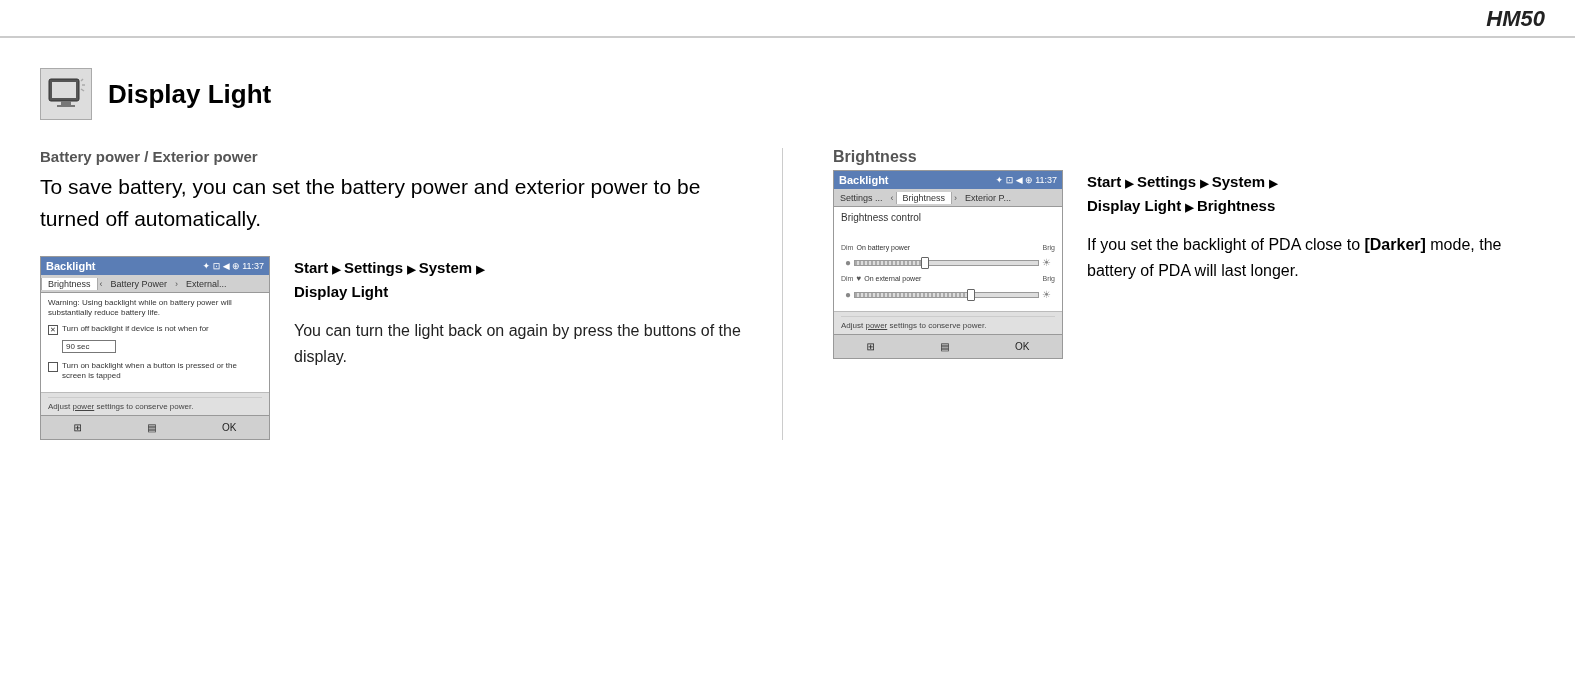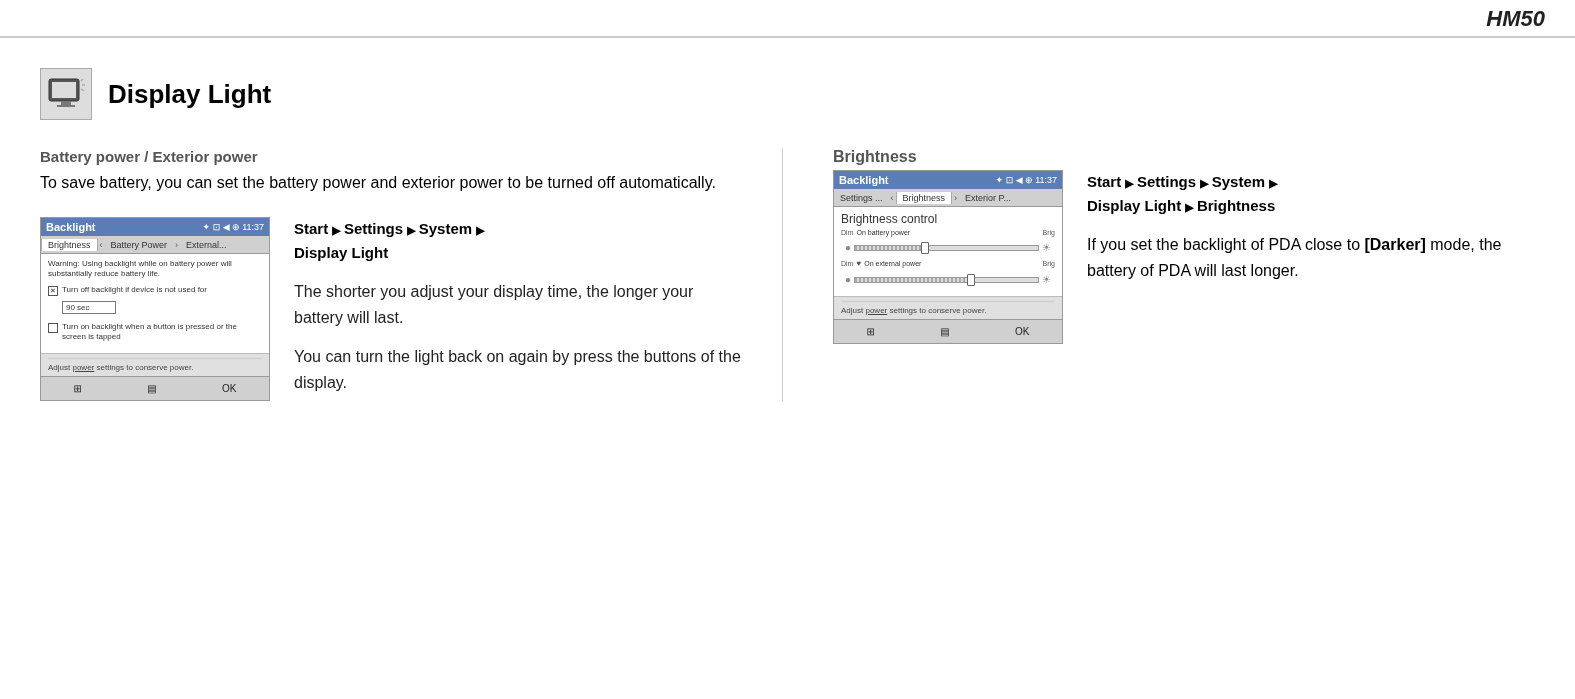--- a/index.html
+++ b/index.html
@@ -66,21 +66,21 @@
       flex: 1;
       padding-left: 50px;
     }
     .col-sub-heading {
       font-size: 15px;
       font-weight: bold;
       color: #555;
       margin-bottom: 6px;
     }
     .col-intro {
-      font-size: 16px;
+      font-size: 21px;
       line-height: 1.5;
       margin-bottom: 22px;
     }
     
     .content-row {
       display: flex;
       gap: 24px;
       align-items: flex-start;
     }
     .screenshot-box {
@@ -223,22 +223,22 @@
       font-size: 17px;
       line-height: 1.5;
       margin-bottom: 20px;
     }
     
     .pda-screen2 {
       background: #c8c8c8;
       width: 230px;
     }
     .pda-slider-label {
-      font-size: 12px;
-      margin-bottom: 3px;
+      font-size: 10px;
+      margin-bottom: 21px;
       color: #333;
     }
     .pda-slider-row {
       display: flex;
       align-items: center;
       gap: 3px;
       margin-bottom: 6px;
     }
     .pda-slider-dim { font-size: 7px; color: #555; }
     .pda-slider-track {
@@ -318,21 +318,21 @@
             <span class="pda-tab">Battery Power</span>
             <span class="pda-tab-arrow">›</span>
             <span class="pda-tab">External...</span>
           </div>
           <div class="pda-content">
             <div class="pda-warning">Warning: Using backlight while on battery power will substantially reduce battery life.</div>
             <div class="pda-checkbox-row">
               <div class="pda-checkbox">
                   <span>✕</span>
                 </div>
-              <span>Turn off backlight if device is not used for</span>
+              <span>Turn off backlight if device is not when for</span>
             </div>
             <div class="pda-select-row">
               <div class="pda-select">90 sec</div>
             </div>
             <div class="pda-checkbox-row">
               <div class="pda-checkbox"></div>
               <span>Turn on backlight when a button is pressed or the screen is tapped</span>
             </div>
           </div>
           <div style="background:#e0e0e0; padding:4px 7px 3px 7px; border-top:1px solid #bbb;">
@@ -350,21 +350,20 @@
         <div class="right-text">
           <div class="nav-path">
             <span>Start</span>
             <span class="arrow"> ▶ </span>
             <span>Settings</span>
             <span class="arrow"> ▶ </span>
             <span>System</span>
             <span class="arrow"> ▶ </span><br>
             <span>Display Light</span>
           </div>
-          <div class="body-text" style="margin-bottom:14px;">The shorter you adjust your display time, the longer your battery will last.</div>
           <div class="body-text">You can turn the light back on again by press the buttons of the display.</div>
         </div>
       </div>
     </div>
 
     <div class="col-right">
       <div class="right-heading">Brightness</div>
 
       <div class="content-row">
 

